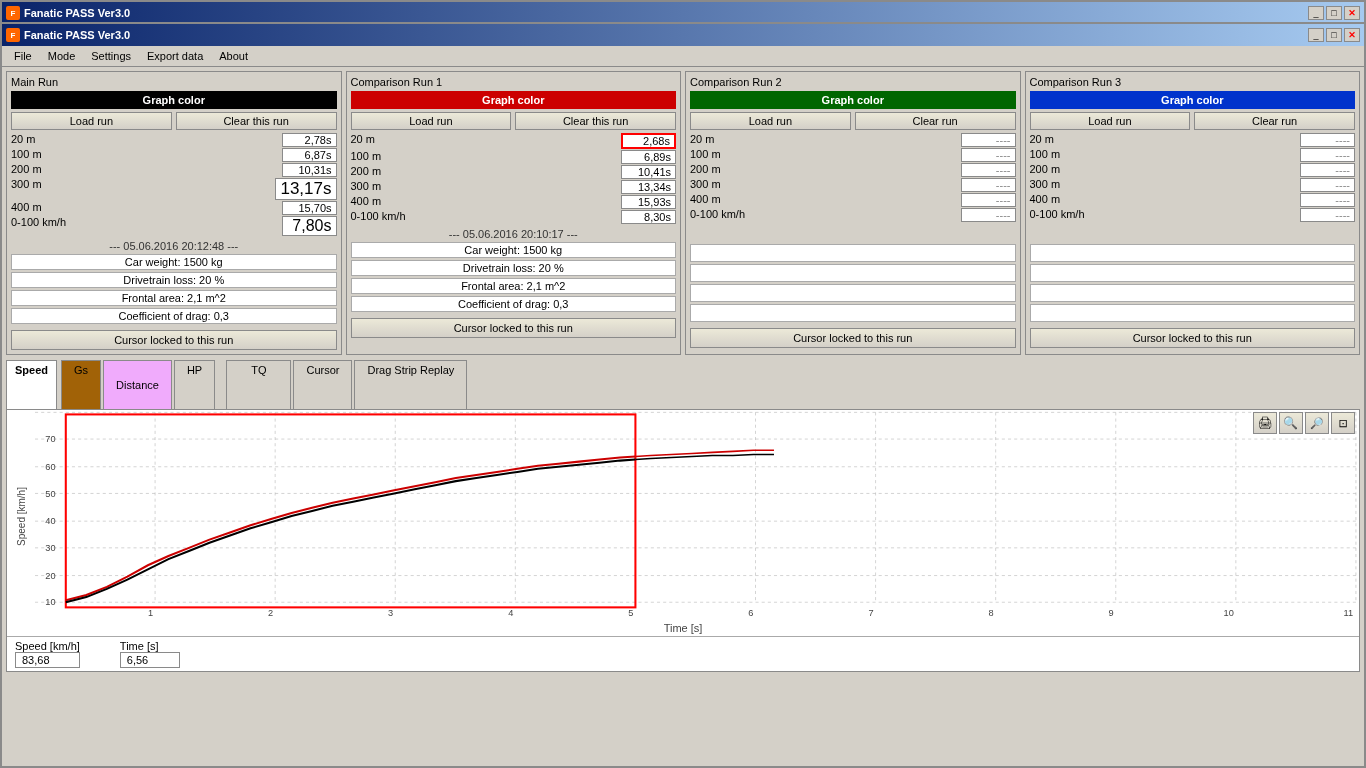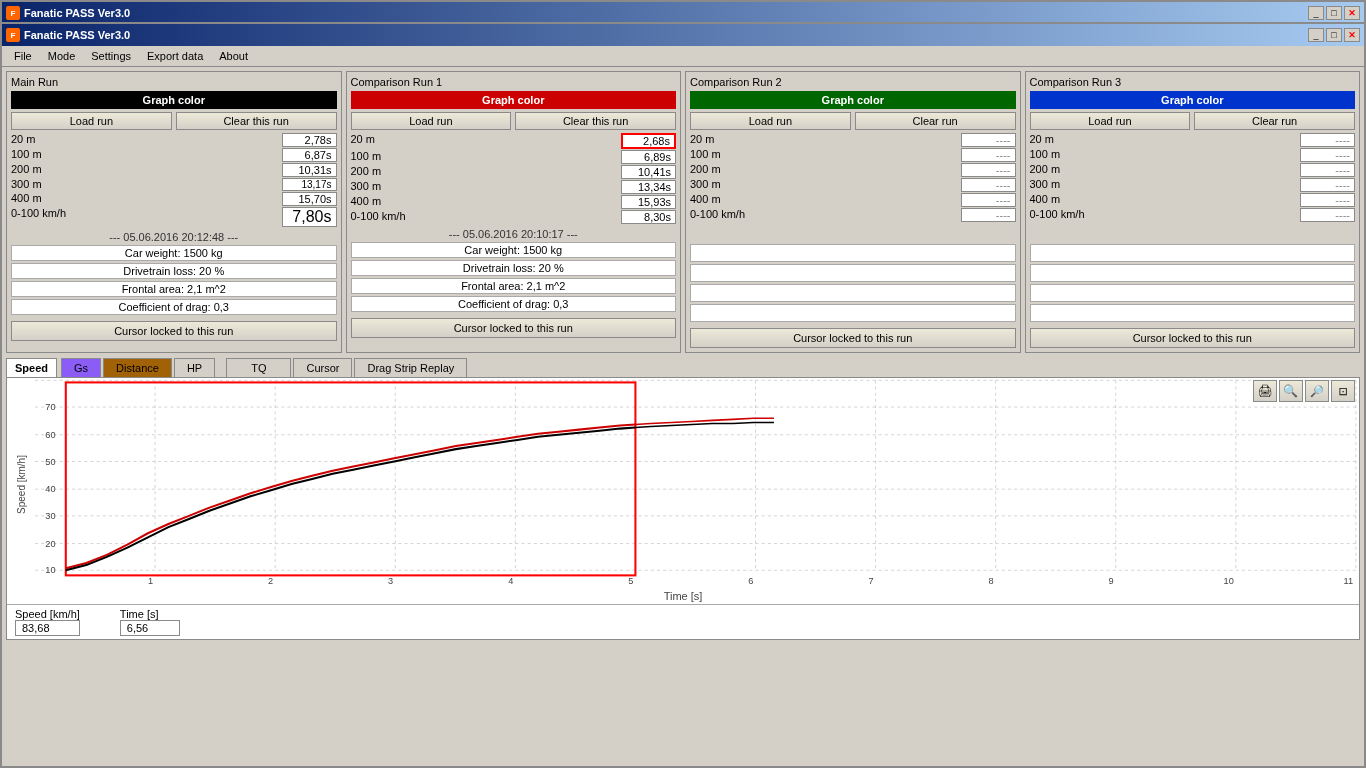--- a/index.html
+++ b/index.html
@@ -79,21 +79,21 @@
           <div style="display: flex; justify-content: space-between; margin-bottom: 1px;">
             <span style="font-size: 11px;">100 m</span>
             <span style="background: white; border: 1px solid #8a8a8a; padding: 0 4px; min-width: 55px; text-align: right; font-size: 11px;">6,87s</span>
           </div>
           <div style="display: flex; justify-content: space-between; margin-bottom: 1px;">
             <span style="font-size: 11px;">200 m</span>
             <span style="background: white; border: 1px solid #8a8a8a; padding: 0 4px; min-width: 55px; text-align: right; font-size: 11px;">10,31s</span>
           </div>
           <div style="display: flex; justify-content: space-between; margin-bottom: 1px;">
             <span style="font-size: 11px;">300 m</span>
-            <span style="background: white; border: 1px solid #8a8a8a; padding: 0 4px; min-width: 55px; text-align: right; font-size: 10px;">13,17s</span>
+            <span style="background: white; border: 1px solid #8a8a8a; padding: 0 4px; min-width: 55px; font-size: 17px;">13,17s</span>
           </div>
           <div style="display: flex; justify-content: space-between; margin-bottom: 1px;">
             <span style="font-size: 11px;">400 m</span>
             <span style="background: white; border: 1px solid #8a8a8a; padding: 0 4px; min-width: 55px; text-align: right; font-size: 11px;">15,70s</span>
           </div>
           <div style="display: flex; justify-content: space-between; margin-bottom: 1px;">
             <span style="font-size: 11px;">0-100 km/h</span>
             <span style="background: white; border: 1px solid #8a8a8a; padding: 0 4px; min-width: 55px; text-align: right; font-size: 16px;">7,80s</span>
           </div>
           <div style="font-size: 11px; text-align: center; margin-top: 4px; color: #333;">--- 05.06.2016 20:12:48 ---</div>
@@ -218,22 +218,22 @@
           <div style="font-size: 11px; text-align: center; margin-top: 2px; background: white; border: 1px solid #aaa; padding: 1px 2px; height: 18px;"></div>
           <div style="font-size: 11px; text-align: center; margin-top: 2px; background: white; border: 1px solid #aaa; padding: 1px 2px; height: 18px;"></div>
           <div style="font-size: 11px; text-align: center; margin-top: 2px; background: white; border: 1px solid #aaa; padding: 1px 2px; height: 18px;"></div>
           <button style="width: 100%; margin-top: 6px; border: 1px solid #8a8a8a; background: linear-gradient(to bottom, #ece9d8, #d4d0c8); padding: 3px 4px; font-size: 11px; cursor: pointer;">Cursor locked to this run</button>
         </div>
 
       </div>
 
       <div style="display: flex; gap: 0; border-bottom: 1px solid #8a8a8a; margin-bottom: 0;">
         <div style="padding: 3px 8px; font-size: 11px; cursor: pointer; border: 1px solid #8a8a8a; border-bottom: none; background: white; margin-right: 4px; margin-top: 1px; font-weight: bold;">Speed</div>
-        <div style="padding: 3px 12px; font-size: 11px; cursor: pointer; border: 1px solid #8a8a8a; border-bottom: none; background: #8b5cf6; margin-right: 2px; margin-top: 1px;">Gs</div>
-        <div style="padding: 3px 12px; font-size: 11px; cursor: pointer; border: 1px solid #8a8a8a; border-bottom: none; background: #a16207; margin-right: 2px; margin-top: 1px;">Distance</div>
+        <div style="padding: 3px 12px; font-size: 11px; cursor: pointer; border: 1px solid #8a8a8a; border-bottom: none; background: #a16207; margin-right: 2px; margin-top: 1px;">Gs</div>
+        <div style="padding: 18px 12px; font-size: 11px; cursor: pointer; border: 1px solid #8a8a8a; border-bottom: none; background: #f0abfc; margin-right: 2px; margin-top: 1px;">Distance</div>
         <div style="padding: 3px 12px; font-size: 11px; cursor: pointer; border: 1px solid #8a8a8a; border-bottom: none; background: #d4d0c8; margin-right: 11px; margin-top: 1px;">HP</div>
         <div style="padding: 3px 24px; font-size: 11px; cursor: pointer; border: 1px solid #8a8a8a; border-bottom: none; background: #d4d0c8; margin-right: 2px; margin-top: 1px;">TQ</div>
         <div style="padding: 3px 12px; font-size: 11px; cursor: pointer; border: 1px solid #8a8a8a; border-bottom: none; background: #d4d0c8; margin-right: 2px; margin-top: 1px;">Cursor</div>
         <div style="padding: 3px 12px; font-size: 11px; cursor: pointer; border: 1px solid #8a8a8a; border-bottom: none; background: #d4d0c8; margin-right: 2px; margin-top: 1px;">Drag Strip Replay</div>
       </div>
 
       <div style="background: white; border: 1px solid #8a8a8a; border-top: none; position: relative;">
 
         <div style="position: absolute; top: 2px; right: 4px; display: flex; gap: 2px; z-index: 5;">
           <button style="width: 24px; height: 22px; border: 1px solid #8a8a8a; background: linear-gradient(to bottom, #ece9d8, #d4d0c8); font-size: 12px; cursor: pointer; display: flex; align-items: center; justify-content: center;">🖨</button>

